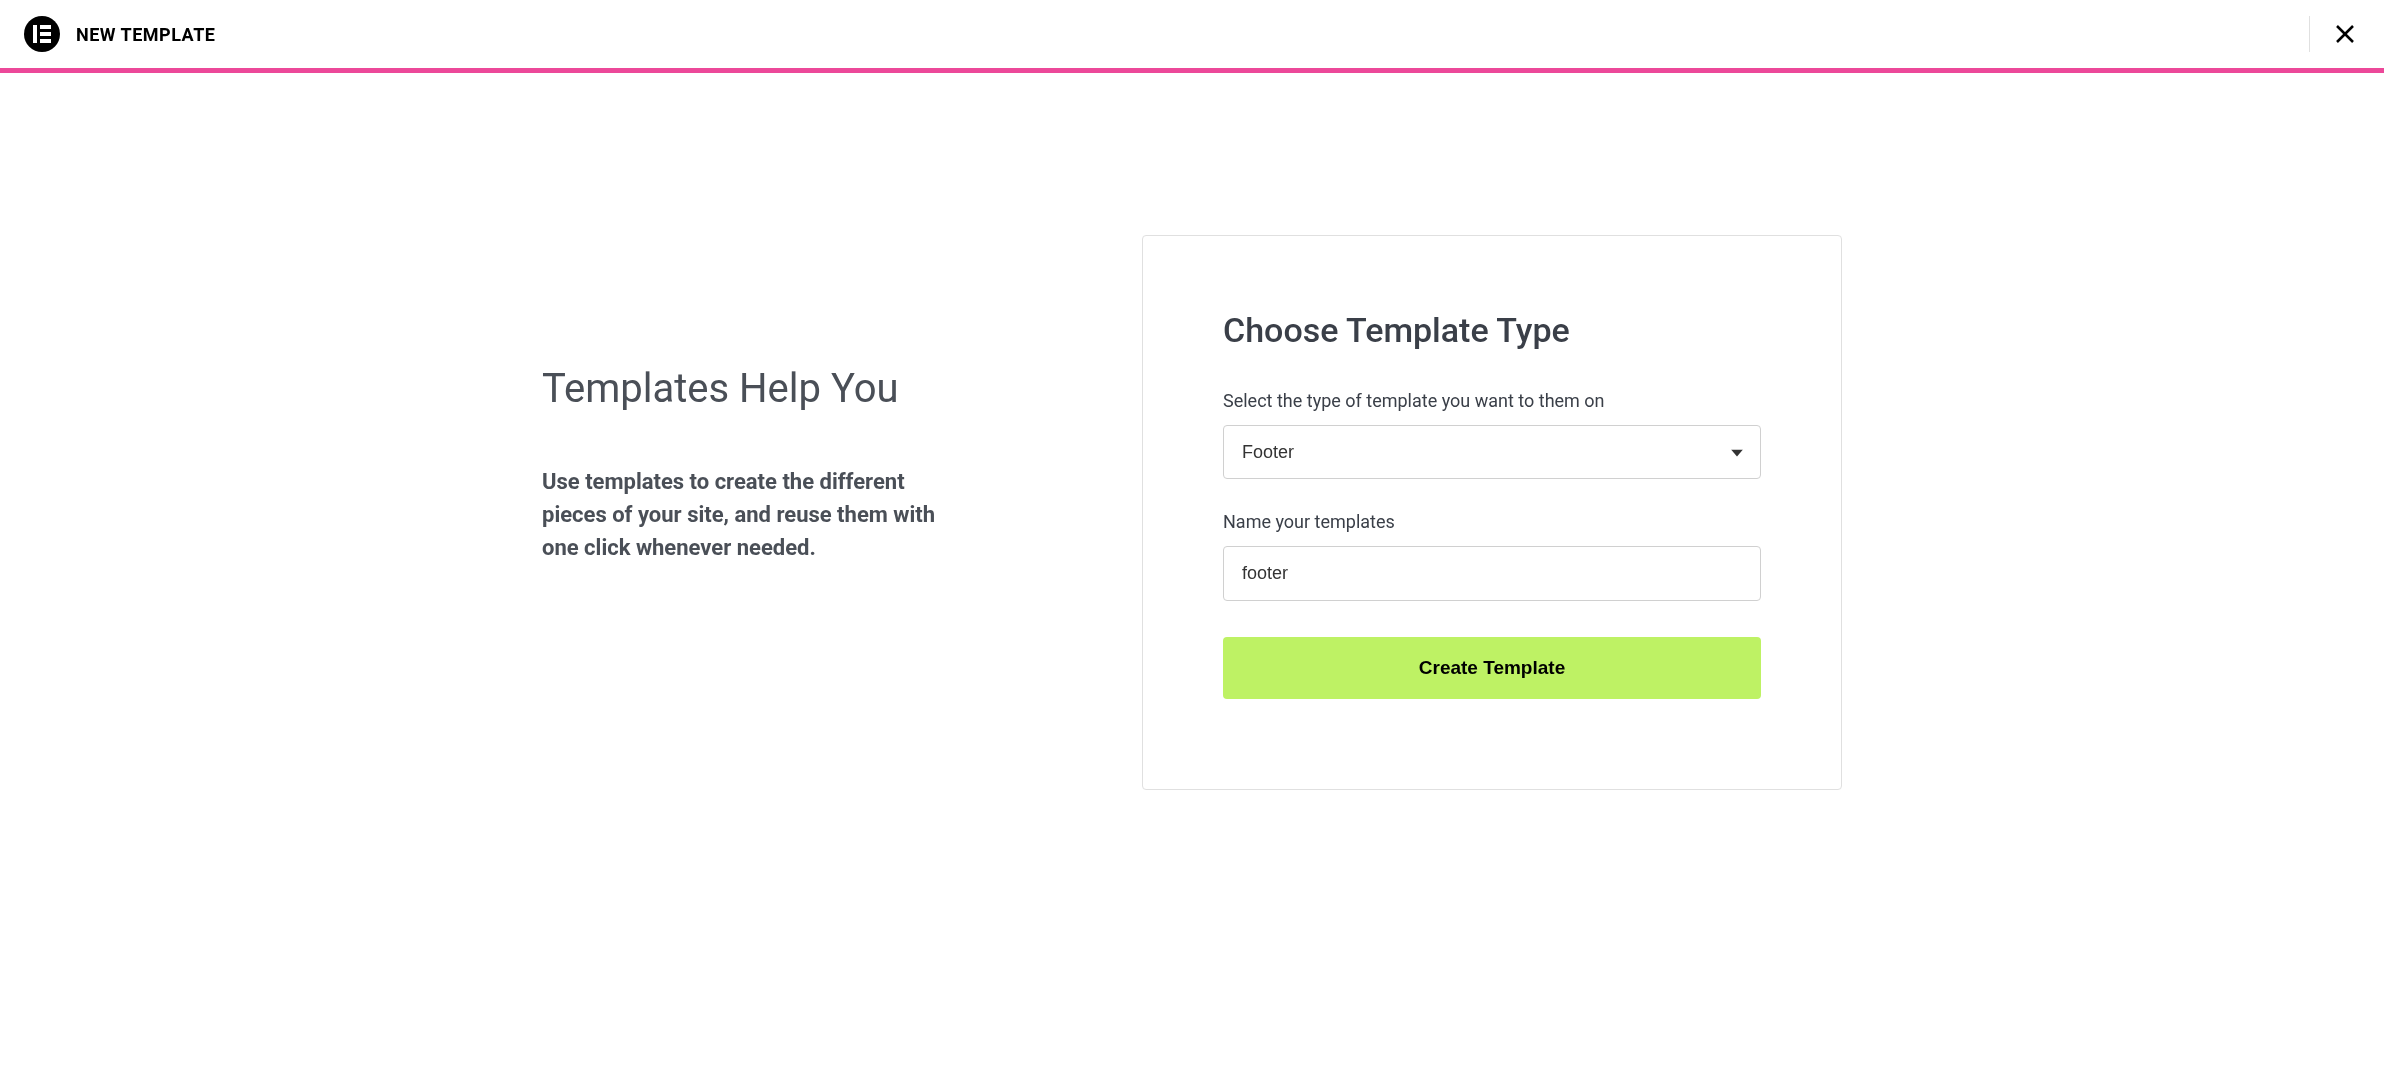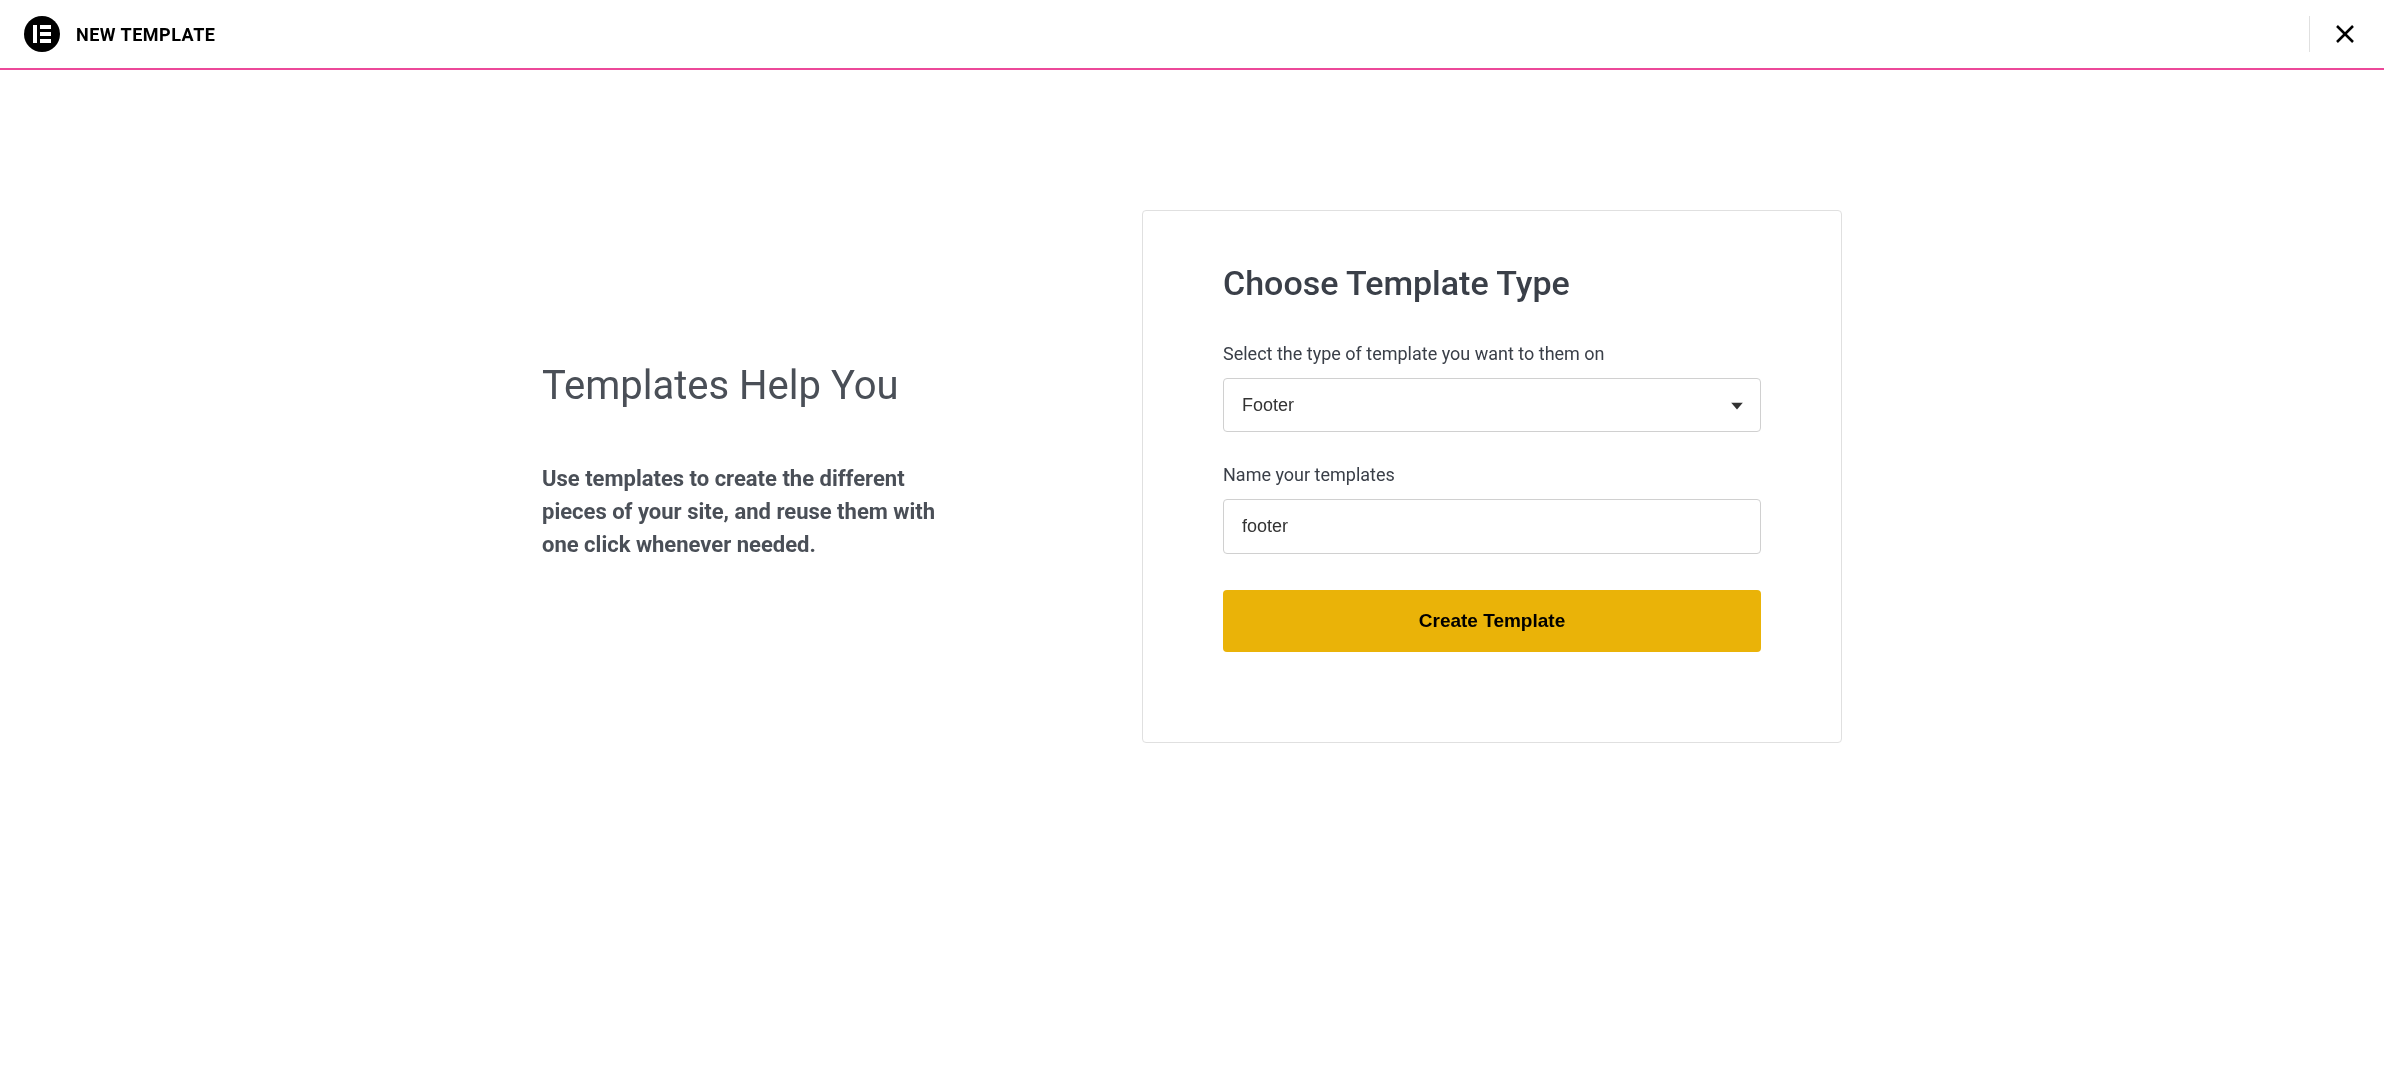--- a/index.html
+++ b/index.html
@@ -10,21 +10,21 @@
     body {
       font-family: -apple-system, BlinkMacSystemFont, "Segoe UI", Roboto, Helvetica, Arial, sans-serif;
       background: #fff;
       color: #333;
     }
     .header {
       display: flex;
       align-items: center;
       justify-content: space-between;
       padding: 16px 24px;
-      border-bottom: 2px solid #ec4899;
+      border-bottom: 5px solid #ec4899;
     }
     .header-left {
       display: flex;
       align-items: center;
       gap: 16px;
     }
     .logo {
       width: 36px;
       height: 36px;
       background: #000;
@@ -86,23 +86,24 @@
       font-size: 22px;
       font-weight: 700;
       color: #4a4f57;
       line-height: 1.5;
       margin-top: 50px;
       max-width: 420px;
     }
     .form-card {
       border: 1px solid #e0e0e0;
       border-radius: 4px;
-      padding: 52px 80px 90px 80px;
+      padding: 74px 80px 90px 80px;
       width: 700px;
       flex-shrink: 0;
+      margin-top: 22px;
     }
     .form-title {
       font-size: 34px;
       font-weight: 500;
       color: #3a3f48;
       margin-bottom: 40px;
     }
     .form-label {
       display: block;
       font-size: 18px;
@@ -141,21 +142,21 @@
       background: #fff;
       color: #333;
       margin-bottom: 36px;
     }
     .submit-btn {
       width: 100%;
       padding: 20px;
       font-size: 19px;
       font-weight: 600;
       color: #000;
-      background: #eab308;
+      background: #bef264;
       border: none;
       border-radius: 4px;
       cursor: pointer;
     }
   </style>
 </head>
 <body>
 
 <div class="header">
   <div class="header-left">

